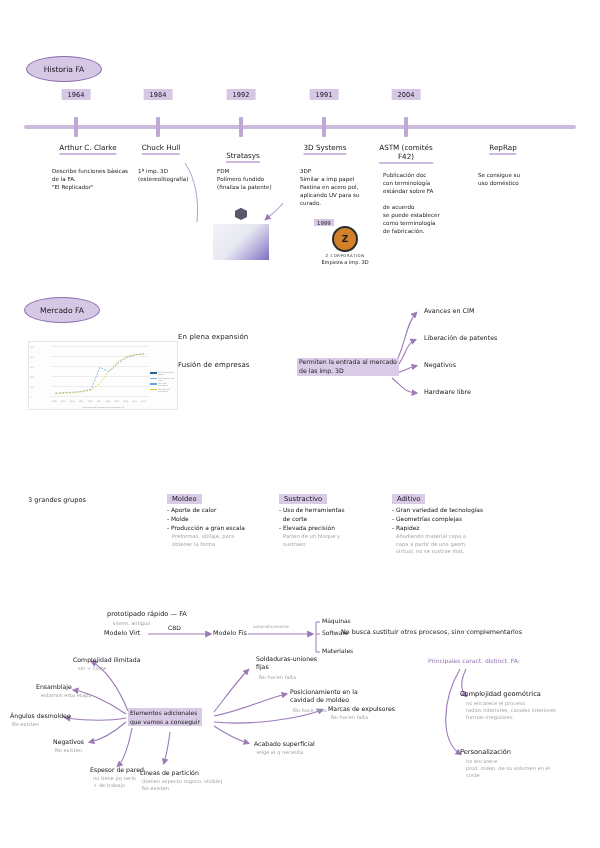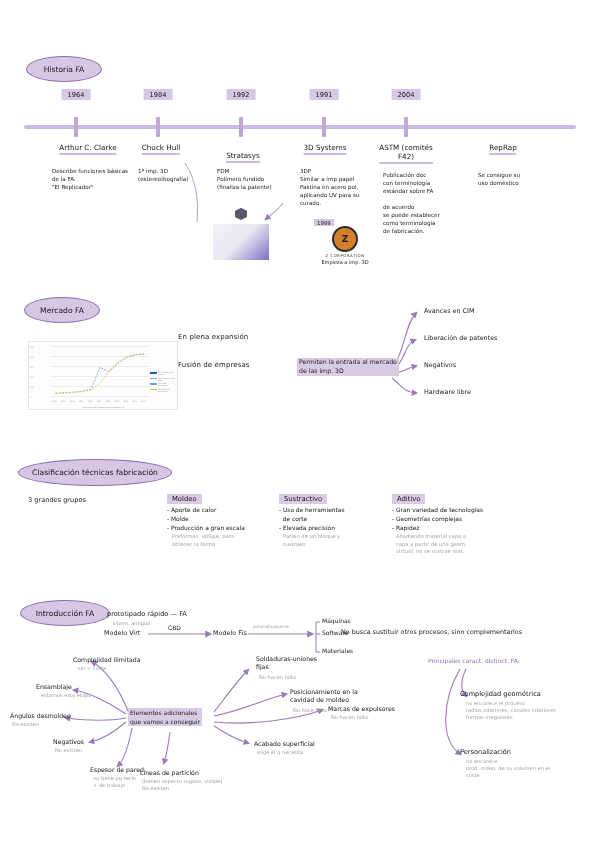--- a/index.html
+++ b/index.html
@@ -133,23 +133,21 @@
     <path d="M170,732 C168,748 166,756 164,763" stroke="#9b7ab8" stroke-width="1.1" fill="none" marker-end="url(#ar)"></path>
 
     <path d="M466,669 C460,682 460,690 466,696" stroke="#9b7ab8" stroke-width="1.1" fill="none" marker-end="url(#ar)"></path>
     <path d="M460,669 C442,700 440,740 460,754" stroke="#9b7ab8" stroke-width="1.1" fill="none" marker-end="url(#ar)"></path>
   </svg>
 
   <div class="bubble" id="b1" style="left:26px;top:56px;width:62px;height:24px;">Historia FA</div>
 
   <div class="bubble" style="left:24px;top:297px;width:62px;height:24px;">Mercado FA</div>
 
-  <div class="bubble" style="left:18px;top:459px;width:140px;height:25px;">Clasificación técnicas fabricación</div>
-
-  <div class="bubble" style="left:20px;top:600px;width:76px;height:24px;">Introducción FA</div>
+
 
   <div id="timeline-axis"></div>
 
   <div class="tl-tick" style="left:74px;"></div>
   <div class="tl-tick" style="left:156px;"></div>
   <div class="tl-tick" style="left:239px;"></div>
   <div class="tl-tick" style="left:322px;"></div>
   <div class="tl-tick" style="left:404px;"></div>
 
   <div class="tl-year" style="left:76px;">1964</div>

